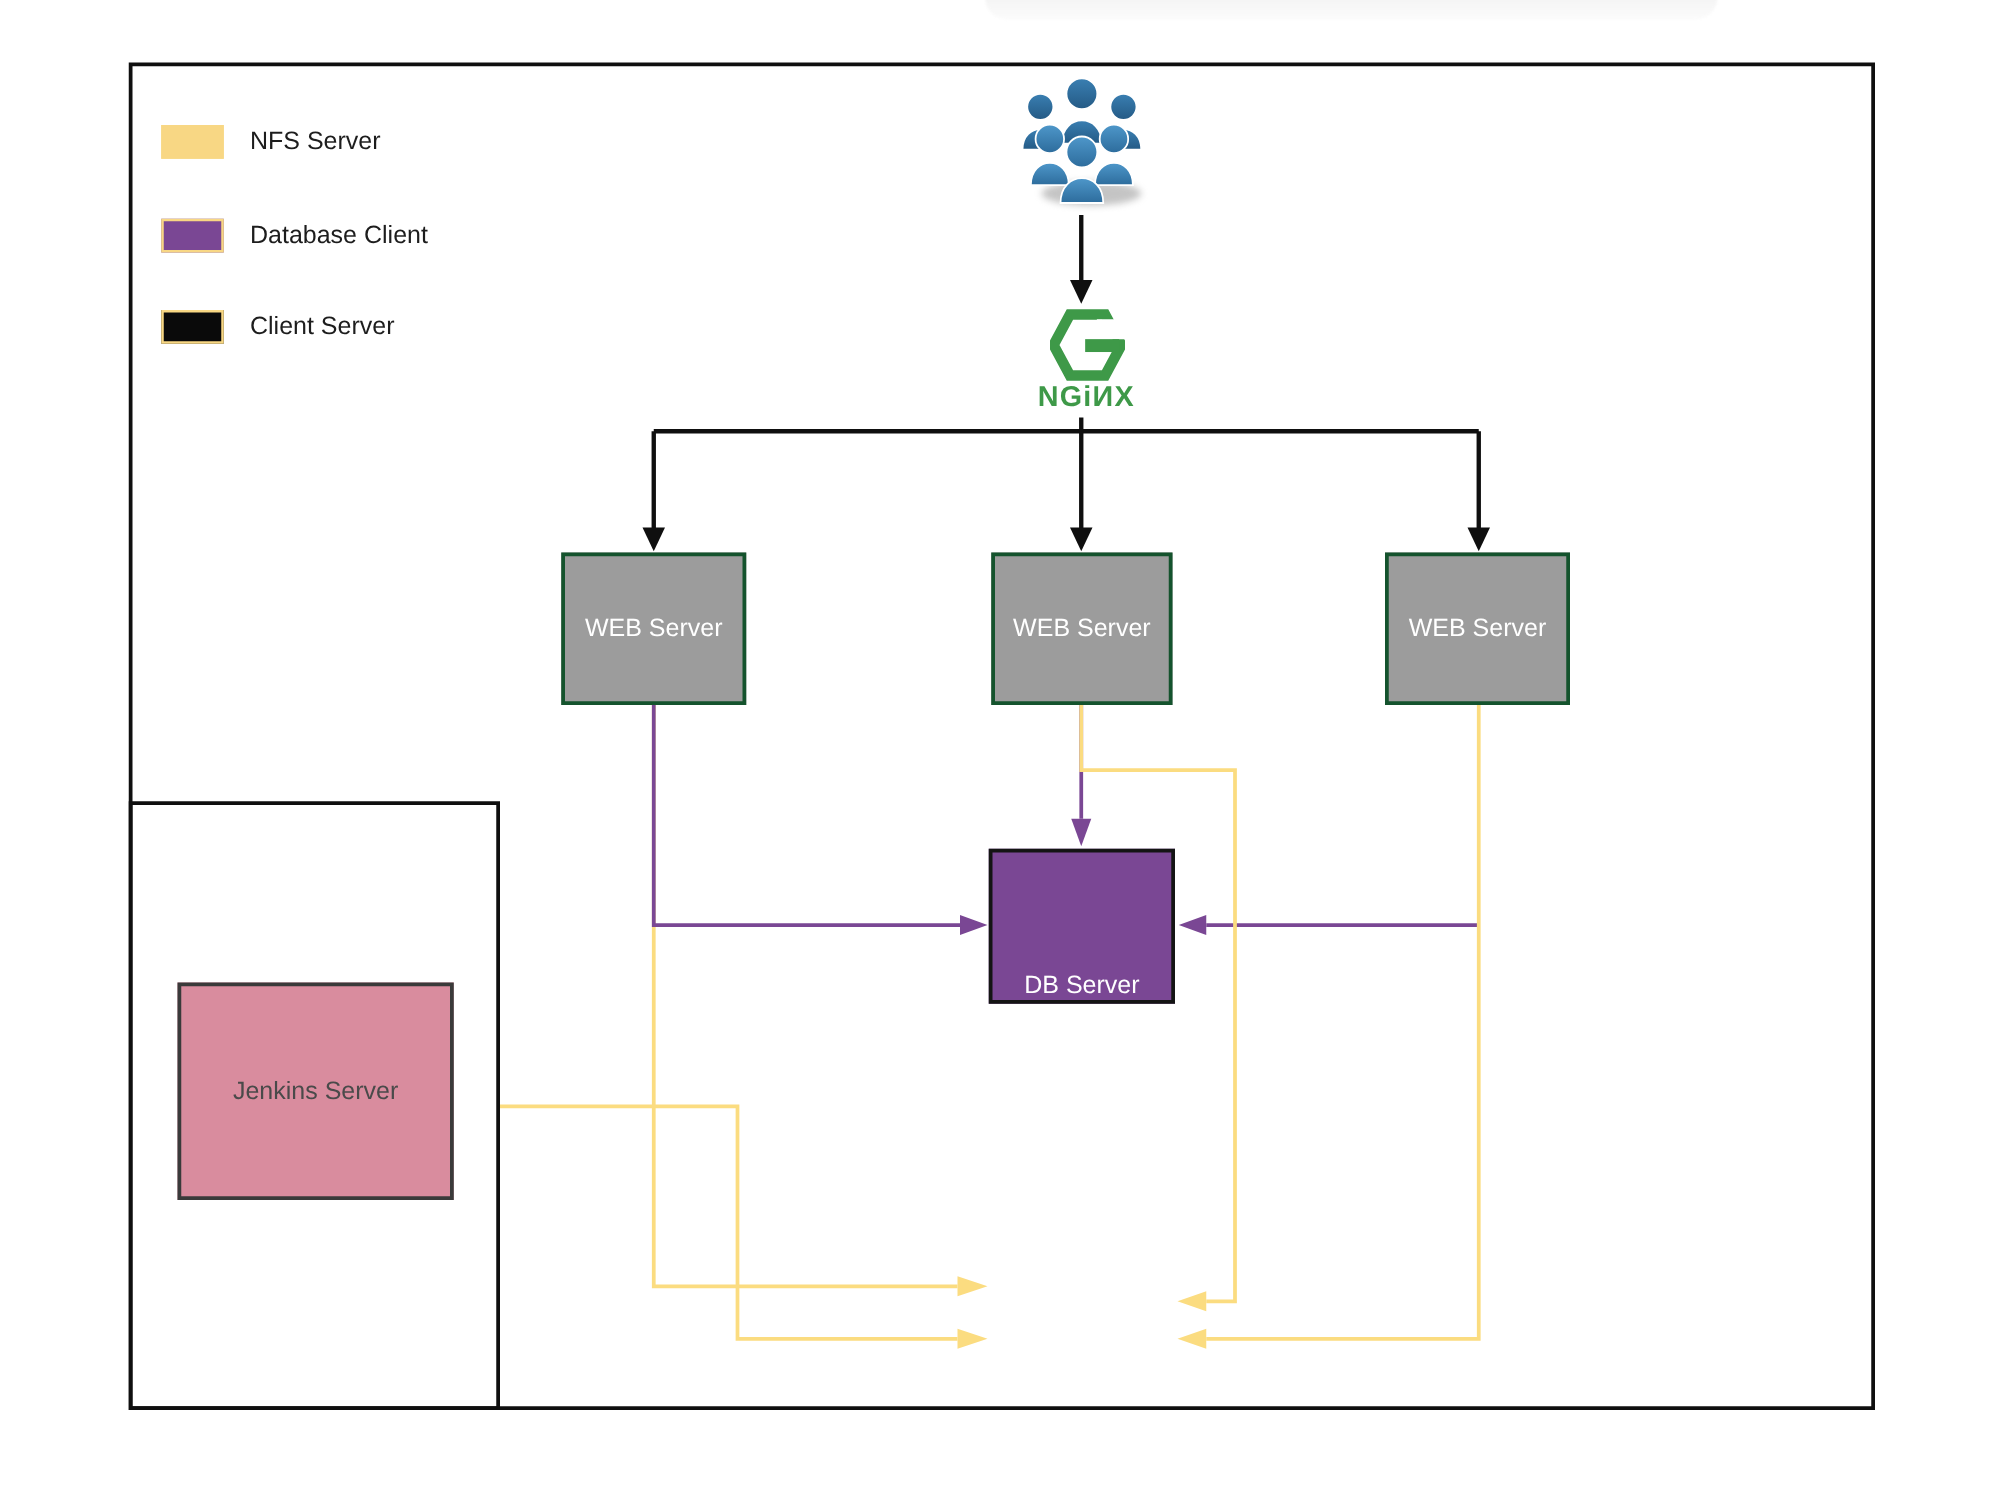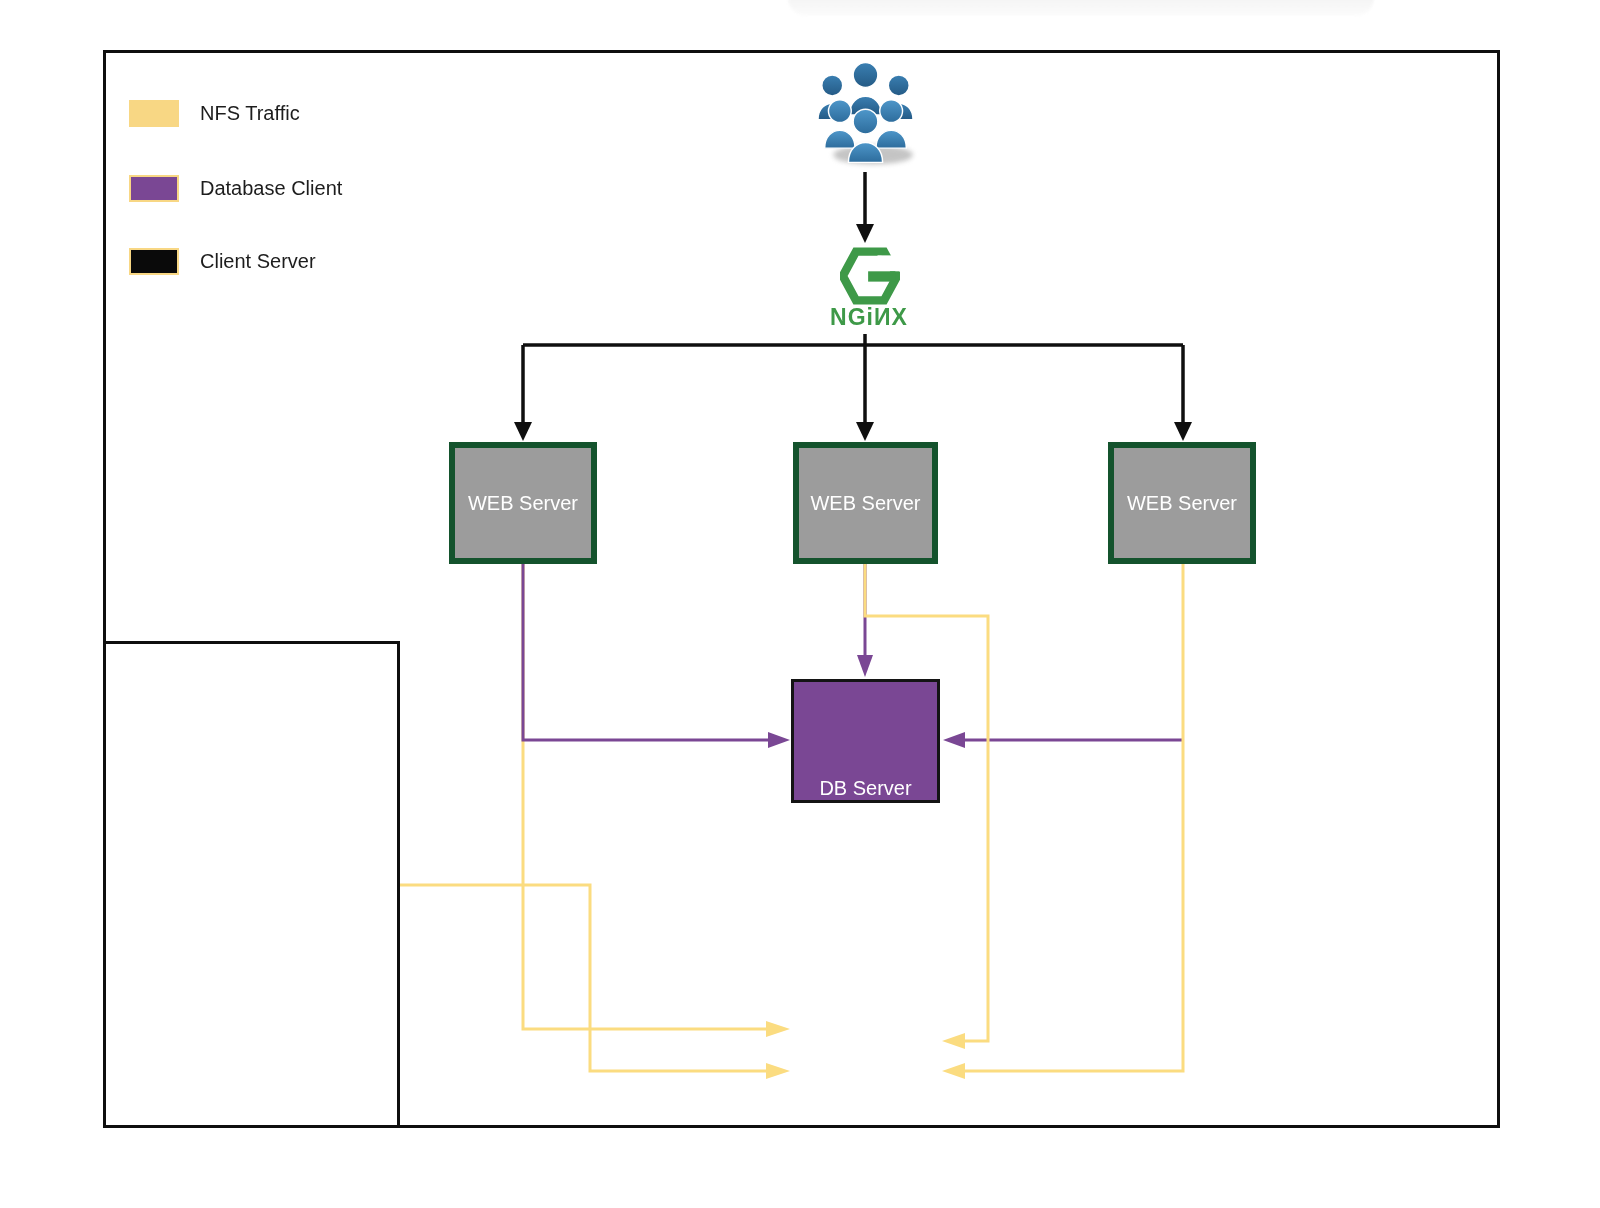--- a/index.html
+++ b/index.html
@@ -22,21 +22,21 @@
   .legend-swatch{position:absolute;width:50px;box-sizing:border-box;}
   .sw-nfs{left:129px;top:100px;height:27px;background:#F8D784;border:2px solid #F8D784;}
   .sw-db{left:129px;top:175px;height:27px;background:#7A4794;border:2px solid #F8D784;}
   .sw-client{left:129px;top:248px;height:27px;background:#0A0A0A;border:2px solid #F8D784;}
   .legend-label{position:absolute;left:200px;font-size:20px;color:#1d1d1d;white-space:nowrap;}
   .ll-1{top:102px;}.ll-2{top:177px;}.ll-3{top:250px;}
 
   
   .node{position:absolute;display:flex;align-items:center;justify-content:center;
     box-sizing:border-box;font-size:20px;text-align:center;}
-  .web{background:#9C9C9C;border:6px solid #14532d;color:#ffffff;}
+  .web{background:#9C9C9C;border:3px solid #14532d;color:#ffffff;}
   .web1{left:449px;top:442px;width:148px;height:122px;}
   .web2{left:793px;top:442px;width:145px;height:122px;}
   .web3{left:1108px;top:442px;width:148px;height:122px;}
   .db{left:791px;top:679px;width:149px;height:124px;background:#7A4794;border:3px solid #141414;color:#ffffff;align-items:flex-end;}
   .nfs{left:791px;top:983px;width:148px;height:122px;background:#F5D97E;border:3px solid #141414;color:#111111;}
   .jenkins{left:142px;top:786px;width:221px;height:174px;background:#D98C9E;border:3px solid #3a3a3a;color:#4a4a4a;}
 
   
   .users{position:absolute;left:808px;top:56px;width:115px;height:114px;}
   .nginx-hex{position:absolute;left:840px;top:246px;width:60px;height:60px;}
@@ -88,21 +88,21 @@
     <polygon points="856,224 874,224 865,243" fill="#0F0F0F"></polygon>
     <polygon points="514,422 532,422 523,441" fill="#0F0F0F"></polygon>
     <polygon points="856,422 874,422 865,441" fill="#0F0F0F"></polygon>
     <polygon points="1174,422 1192,422 1183,441" fill="#0F0F0F"></polygon>
   </svg>
 
   <div class="inner-box"></div>
 
   <div>
     <div class="legend-swatch sw-nfs"></div>
-    <div class="legend-label ll-1">NFS Traffic</div>
+    <div class="legend-label ll-1">NFS Server</div>
     <div class="legend-swatch sw-db"></div>
     <div class="legend-label ll-2">Database Client</div>
     <div class="legend-swatch sw-client"></div>
     <div class="legend-label ll-3">Client Server</div>
   </div>
 
   <svg class="users" viewBox="0 0 120 120">
     <defs>
       <linearGradient id="gBack" x1="0" y1="0" x2="0" y2="1">
         <stop offset="0" stop-color="#3A7FB2"></stop>
@@ -152,14 +152,17 @@
   </div>
   <div class="node web web2">
     <span>WEB Server</span>
   </div>
   <div class="node web web3">
     <span>WEB Server</span>
   </div>
   <div class="node db">
     <span>DB Server</span>
   </div>
+  <div class="node jenkins">
+    <span>Jenkins Server</span>
+  </div>
 
 </div>
 
 </body></html>

